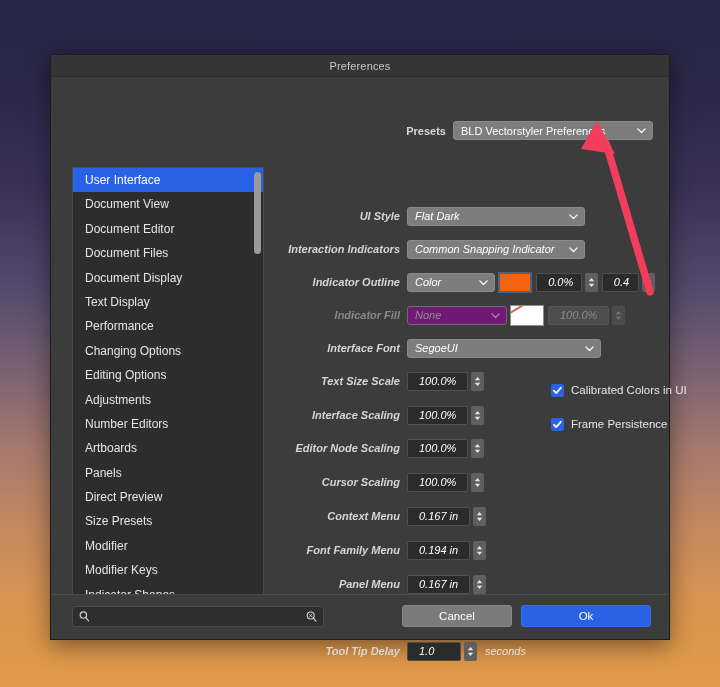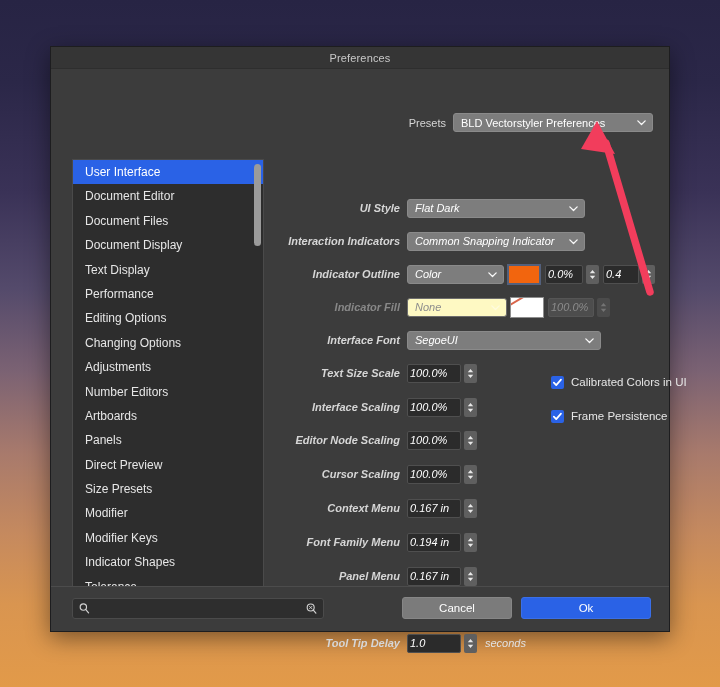--- a/index.html
+++ b/index.html
@@ -27,21 +27,21 @@
   #desktop {
     position: relative;
     width: 720px;
     height: 687px;
   }
 
   
   #window {
     position: absolute;
     left: 50px;
-    top: 46px;
+    top: 54px;
     width: 620px;
     height: 586px;
     background: #3c3c3c;
     border: 1px solid #1d1d1f;
     box-shadow: 0 6px 22px rgba(0,0,0,0.45);
     display: flex;
     flex-direction: column;
     box-sizing: border-box;
   }
 
@@ -71,21 +71,21 @@
     position: absolute;
     right: 16px;
     top: 44px;
     display: flex;
     align-items: center;
     gap: 7px;
   }
   .presets-row .lbl {
     font-size: 11px;
     color: #d6d6d6;
-    font-weight: normal;
+    font-weight: bold;
   }
 
   
   .dd {
     background: #7d7d7d;
     border-radius: 3px;
     height: 19px;
     display: flex;
     align-items: center;
     padding: 0 4px 0 7px;
@@ -102,21 +102,21 @@
     text-overflow: ellipsis;
   }
   .dd .chev {
     width: 13px;
     height: 13px;
     flex: none;
     margin-left: 4px;
     opacity: .95;
   }
   .dd.disabled {
-    background: #fef9c3;
+    background: #701a75;
     border-color: #6d6d6d;
     color: #8d8d8d;
   }
   .dd.disabled .chev { opacity: .45; }
 
   
   #sidebar {
     position: absolute;
     left: 21px;
     top: 90px;
@@ -186,21 +186,21 @@
 
   
   .numbox {
     background: #2b2b2b;
     border: 1px solid #4f4f4f;
     border-radius: 2px;
     height: 19px;
     box-sizing: border-box;
     display: flex;
     align-items: center;
-    padding: 0 2px;
+    padding: 0 11px;
     font-size: 11px;
     color: #ffffff;
     min-width: 56px;
   }
   .numbox.dim { color: #8b8b8b; background: #4d4d4d; border-color: #555; }
 
   .stepper {
     width: 13px;
     height: 19px;
     margin-left: 3px;
@@ -367,27 +367,28 @@
           <span class="dd-text">BLD Vectorstyler Preferences</span>
           <svg class="chev" viewBox="0 0 16 16">
             <path d="M3.5 6 L8 10.5 L12.5 6" fill="none" stroke="#fff" stroke-width="1.6" stroke-linecap="round" stroke-linejoin="round"></path>
           </svg>
         </div>
       </div>
 
       <div id="sidebar">
         <div id="side-list">
             <div class="side-item sel">User Interface</div>
+            <div class="side-item">Document View</div>
             <div class="side-item">Document Editor</div>
             <div class="side-item">Document Files</div>
             <div class="side-item">Document Display</div>
             <div class="side-item">Text Display</div>
             <div class="side-item">Performance</div>
+            <div class="side-item">Changing Options</div>
             <div class="side-item">Editing Options</div>
-            <div class="side-item">Changing Options</div>
             <div class="side-item">Adjustments</div>
             <div class="side-item">Number Editors</div>
             <div class="side-item">Artboards</div>
             <div class="side-item">Panels</div>
             <div class="side-item">Direct Preview</div>
             <div class="side-item">Size Presets</div>
             <div class="side-item">Modifier</div>
             <div class="side-item">Modifier Keys</div>
             <div class="side-item">Indicator Shapes</div>
             <div class="side-item">Tolerance</div>

